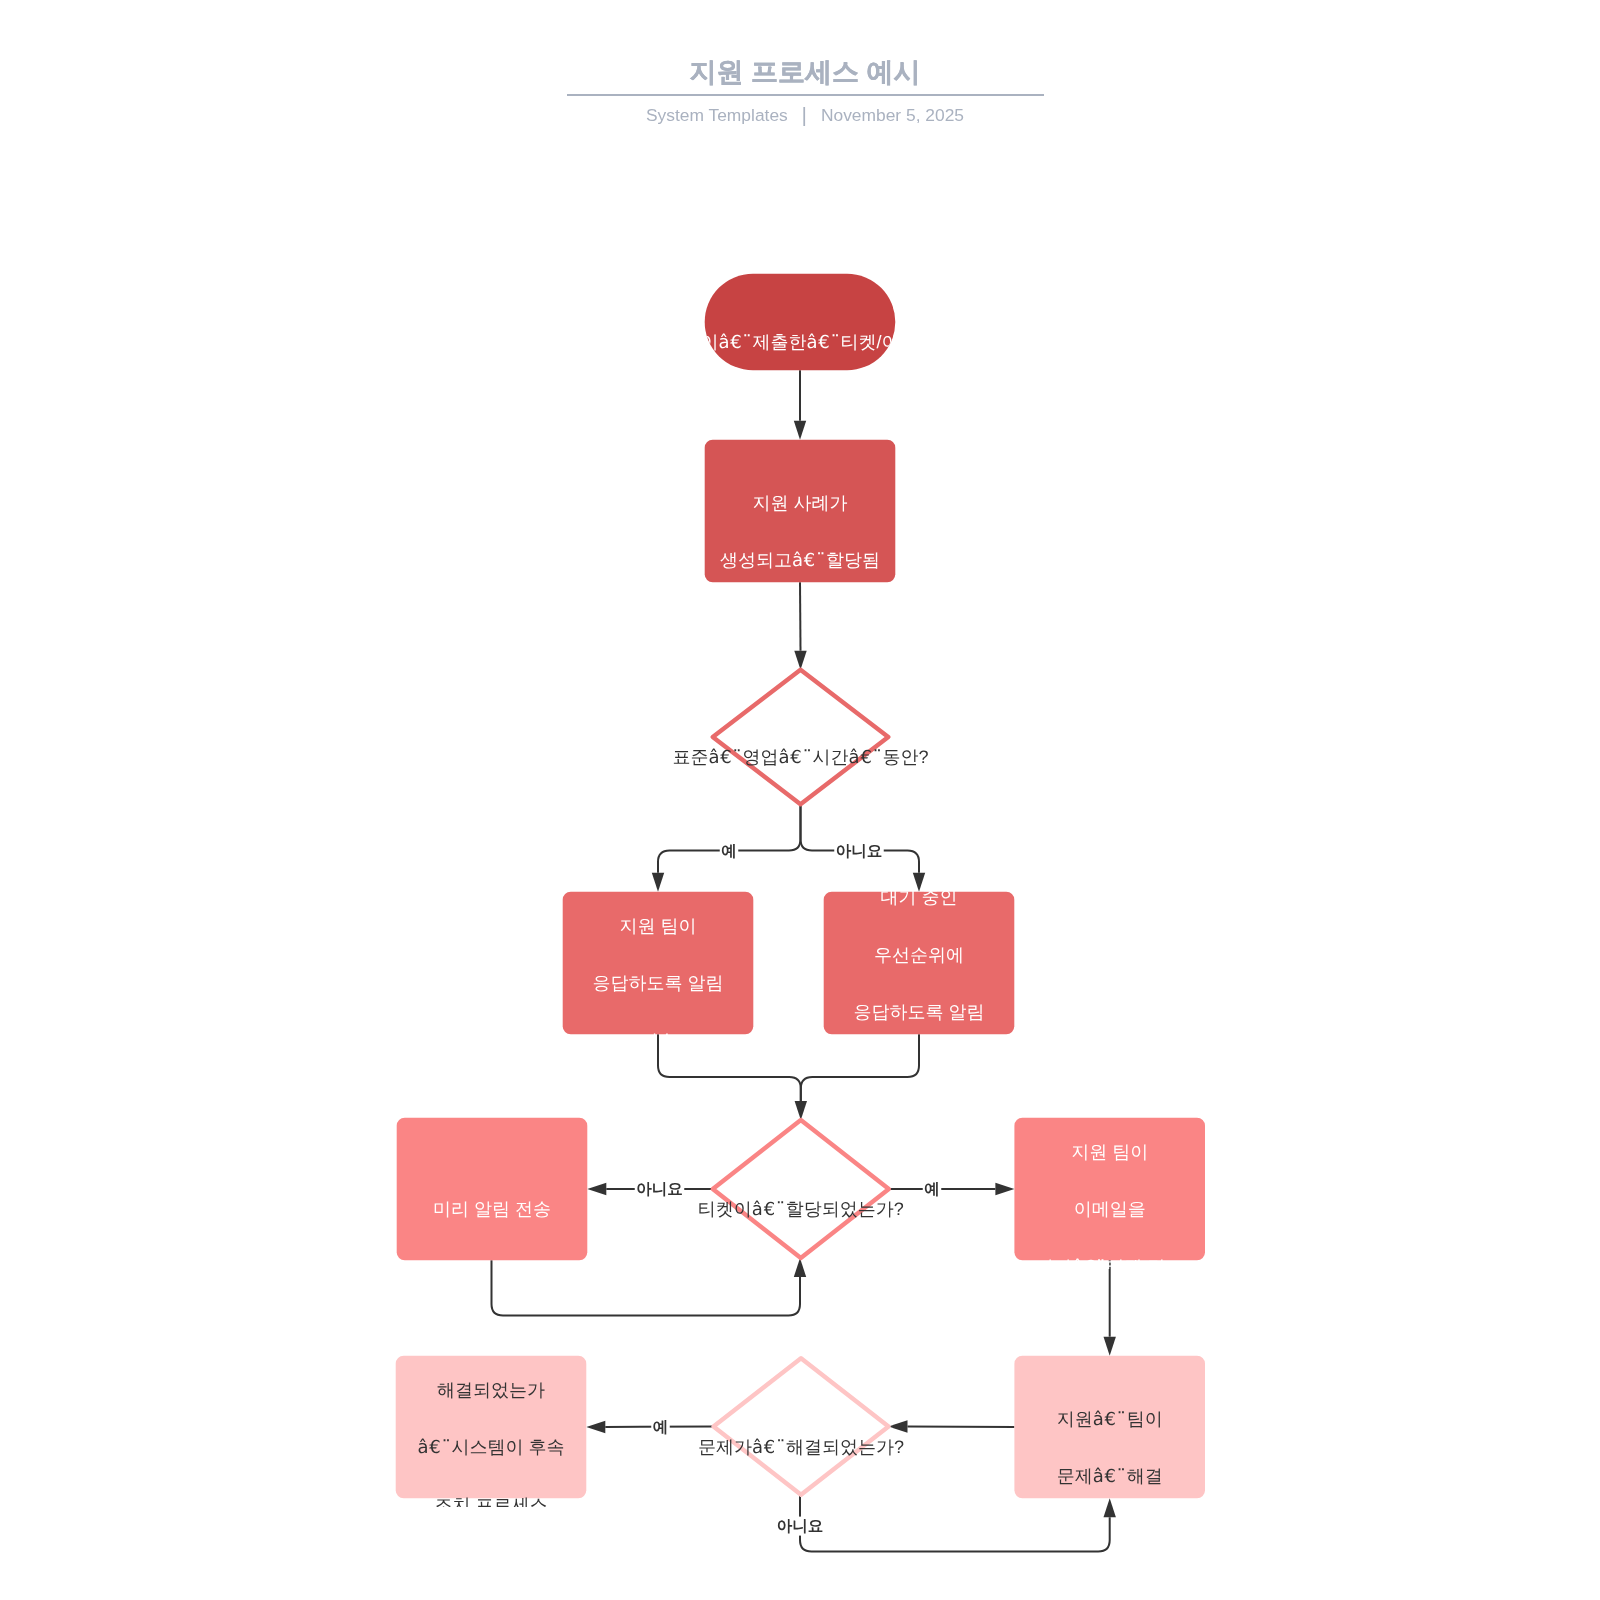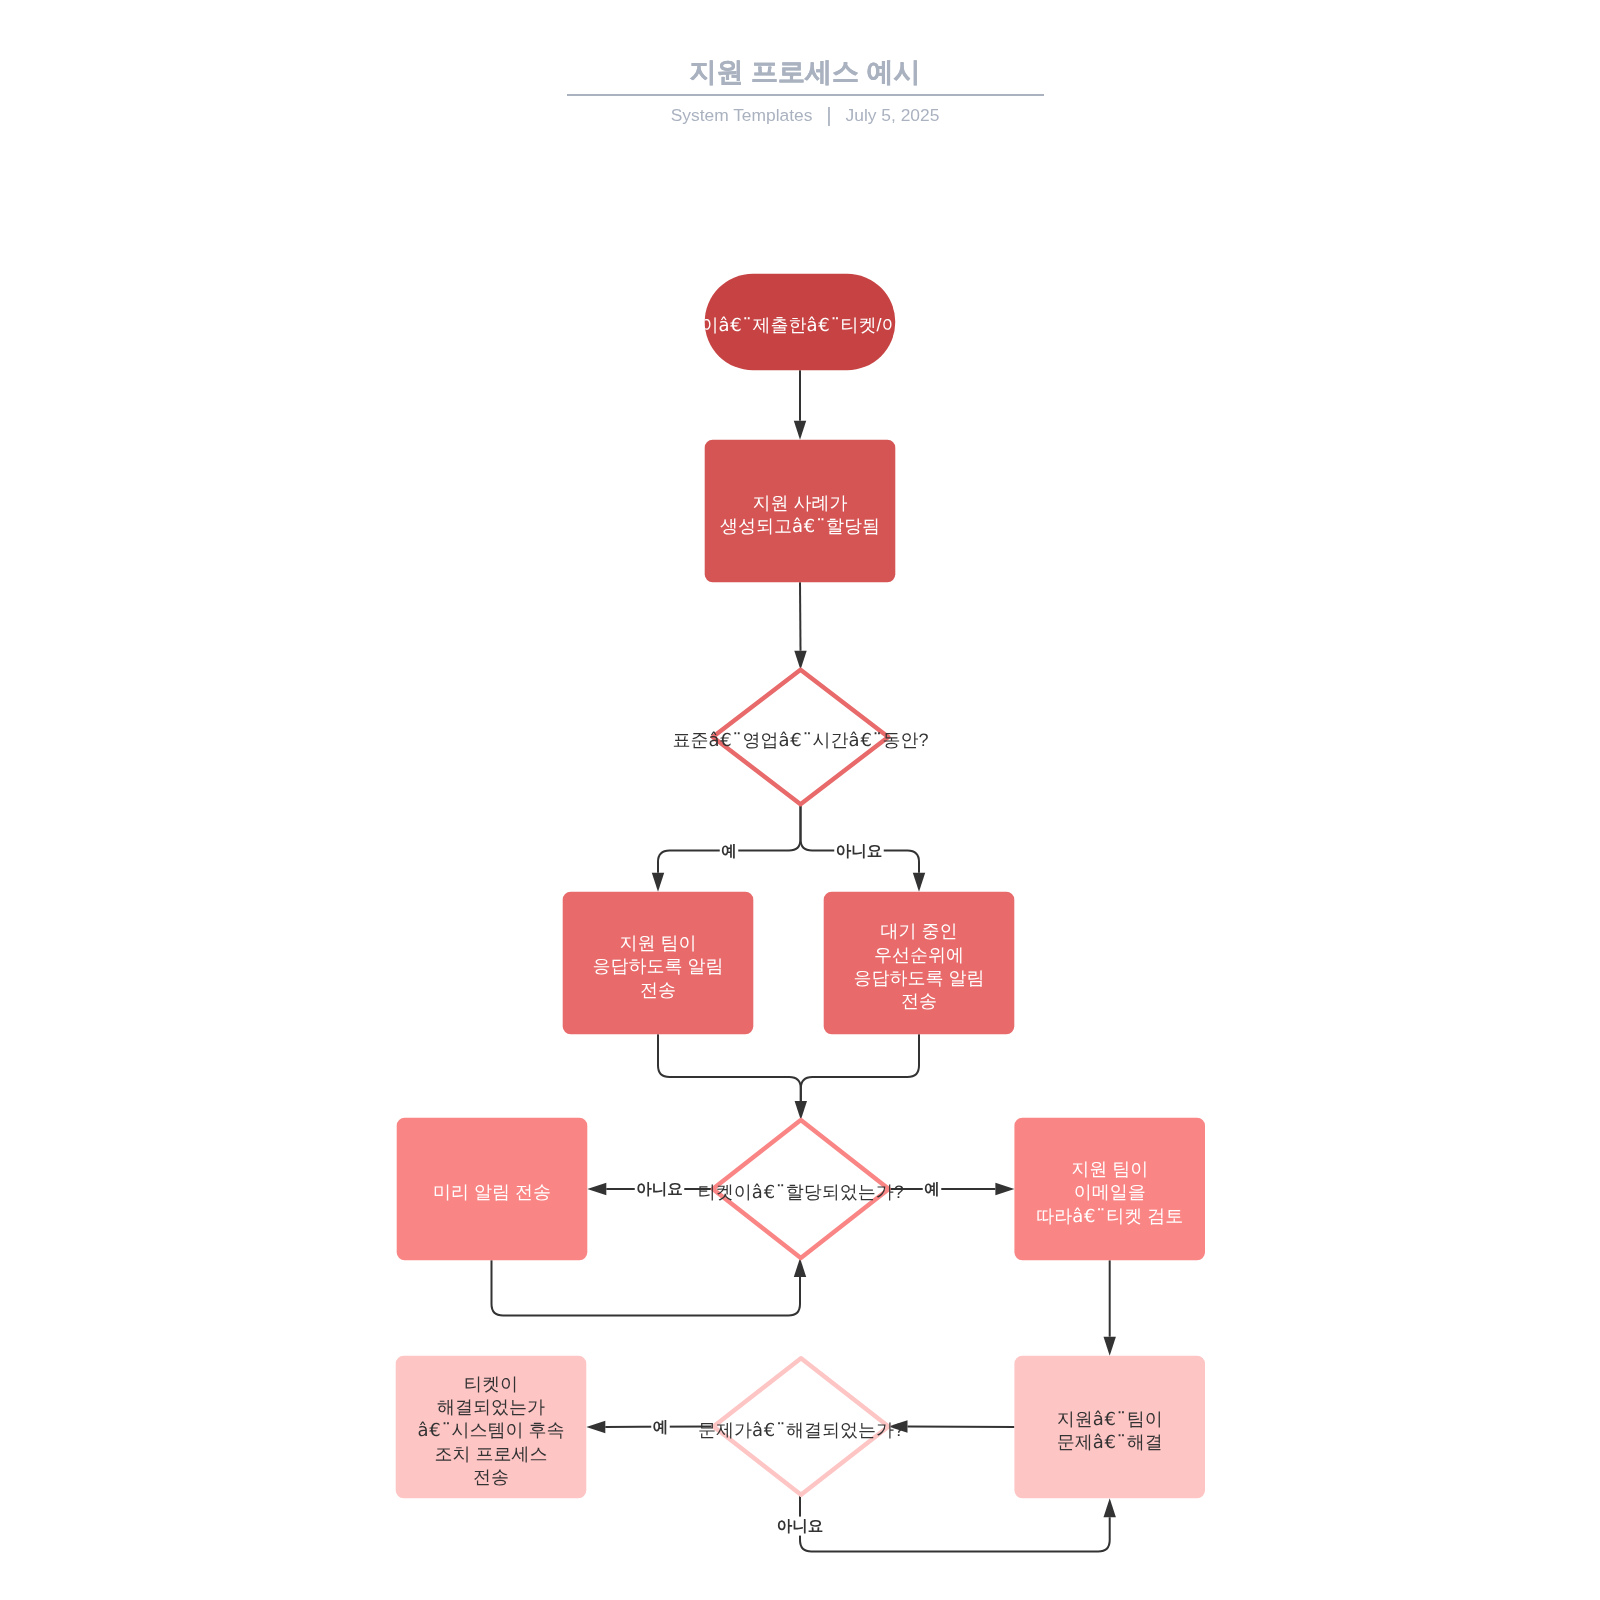--- a/index.html
+++ b/index.html
@@ -12,33 +12,33 @@
              -webkit-text-stroke:0.35px #aab2c0;}
   .hdr-rule{width:477px;height:2px;background:#aab2c0;margin:6px auto 0;}
   .hdr-sub{font-size:17.4px;color:#aab2c0;margin-top:9px;line-height:20px;}
   .hdr-sep{display:inline-block;padding:0 9px;font-size:21px;line-height:0;position:relative;top:1px;}
   #flow{position:absolute;left:0;top:0;width:1600px;height:1600px;
         shape-rendering:geometricPrecision;text-rendering:geometricPrecision;
         -webkit-font-smoothing:antialiased;will-change:transform;}
   .elabel{font-size:15.5px;font-weight:700;fill:#333333;text-anchor:middle;dominant-baseline:middle;
           font-family:"Liberation Sans",sans-serif;}
   .mj{font-family:"DejaVu Sans",sans-serif;letter-spacing:0.85px;}
-  .nl{white-space:pre;}
+  .nl{white-space:pre;margin-top:34px;}
 </style>
 </head>
 <body>
 
 <div id="page">
   <div class="hdr">
     <div class="hdr-title">지원 프로세스 예시</div>
     <div class="hdr-rule"></div>
     <div class="hdr-sub">
       <span>System Templates</span>
       <span class="hdr-sep">|</span>
-      <span>July 5, 2025</span>
+      <span>November 5, 2025</span>
     </div>
   </div>
   <svg id="flow" viewBox="0 0 1600 1600" xmlns="http://www.w3.org/2000/svg">
     <g id="edge-layer">
         <path d="M 800,370.3 L 800,420.7" fill="none" stroke="#333333" stroke-width="2" stroke-linecap="butt" stroke-linejoin="round"></path>
         <polygon points="800,439.7 793.8,420.7 806.2,420.7" fill="#333333"></polygon>
         <path d="M 800,582.3 L 800.5,650.75" fill="none" stroke="#333333" stroke-width="2" stroke-linecap="butt" stroke-linejoin="round"></path>
         <polygon points="800.5,669.75 794.3,650.75 806.7,650.75" fill="#333333"></polygon>
         <path d="M 800.5,804.25 L 800.5,839 Q 800.5,850.5 789,850.5 L 669.5,850.5 Q 658,850.5 658,862 L 658,872.7" fill="none" stroke="#333333" stroke-width="2" stroke-linecap="butt" stroke-linejoin="round"></path>
         <polygon points="658,891.7 651.8,872.7 664.2,872.7" fill="#333333"></polygon>

